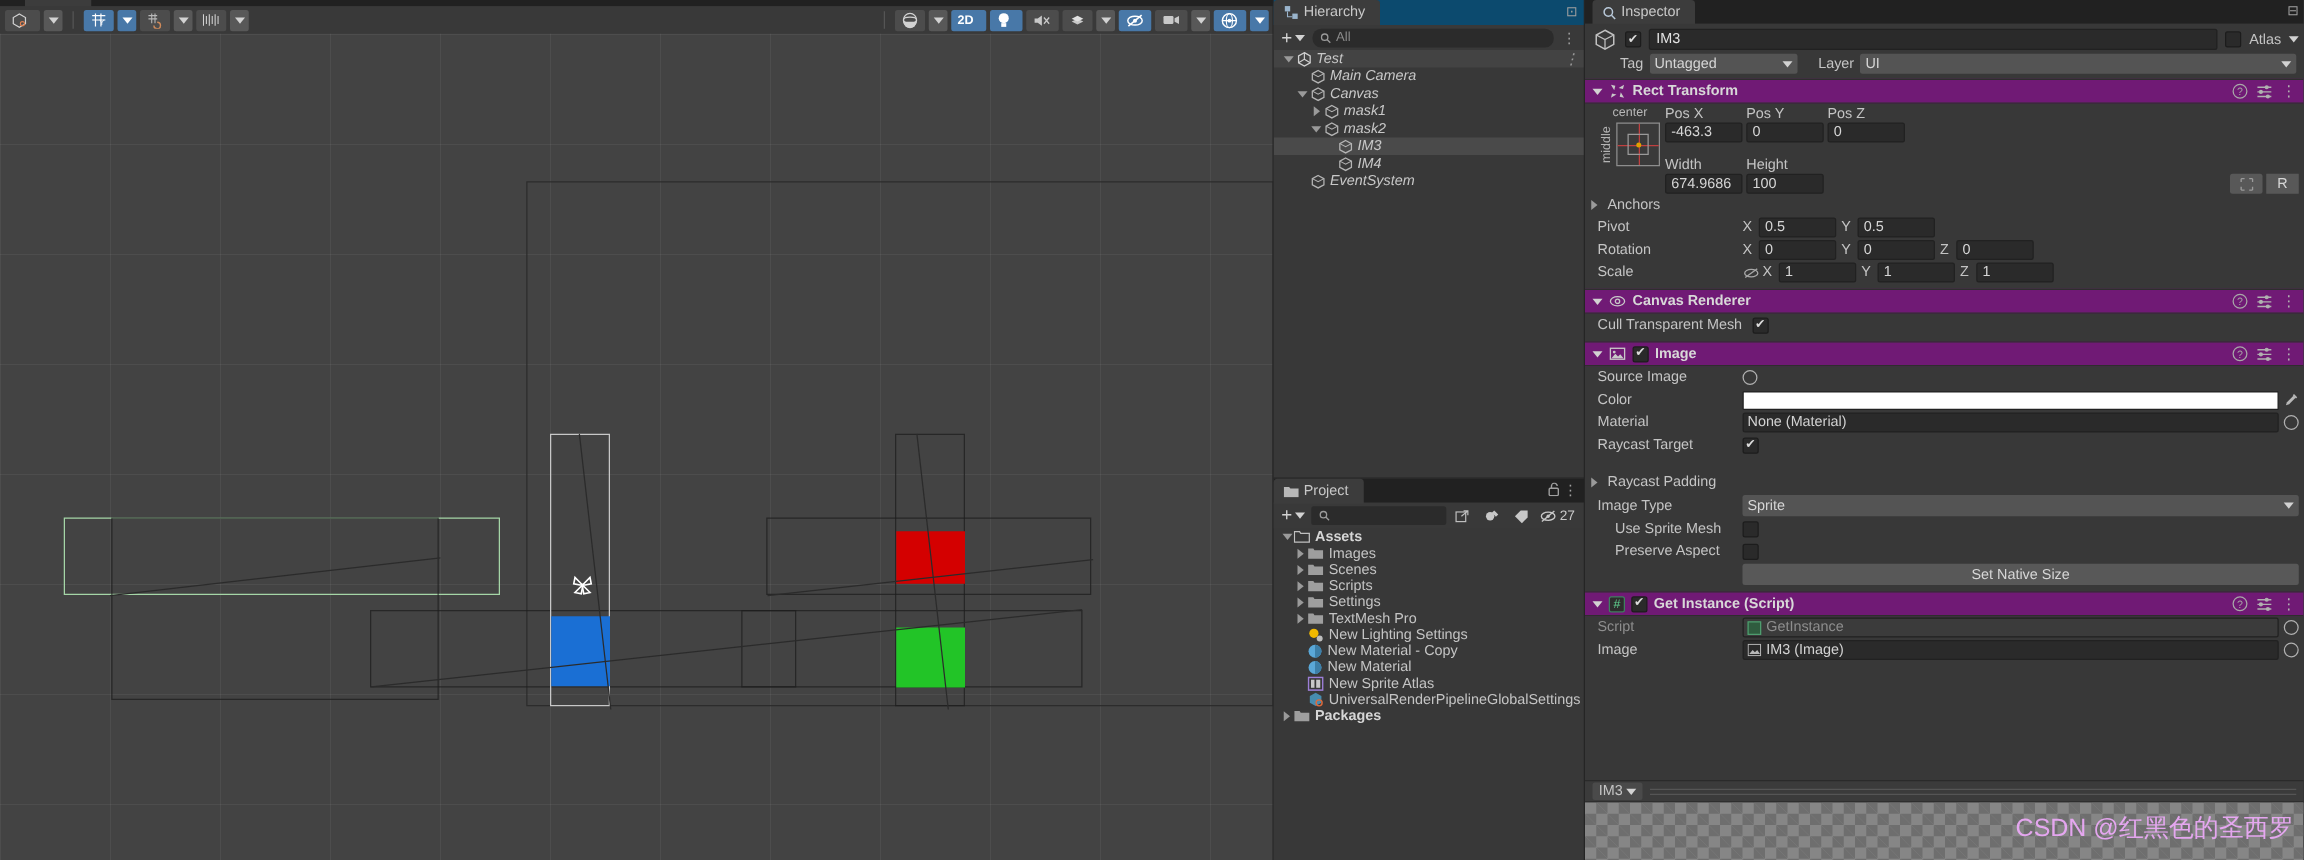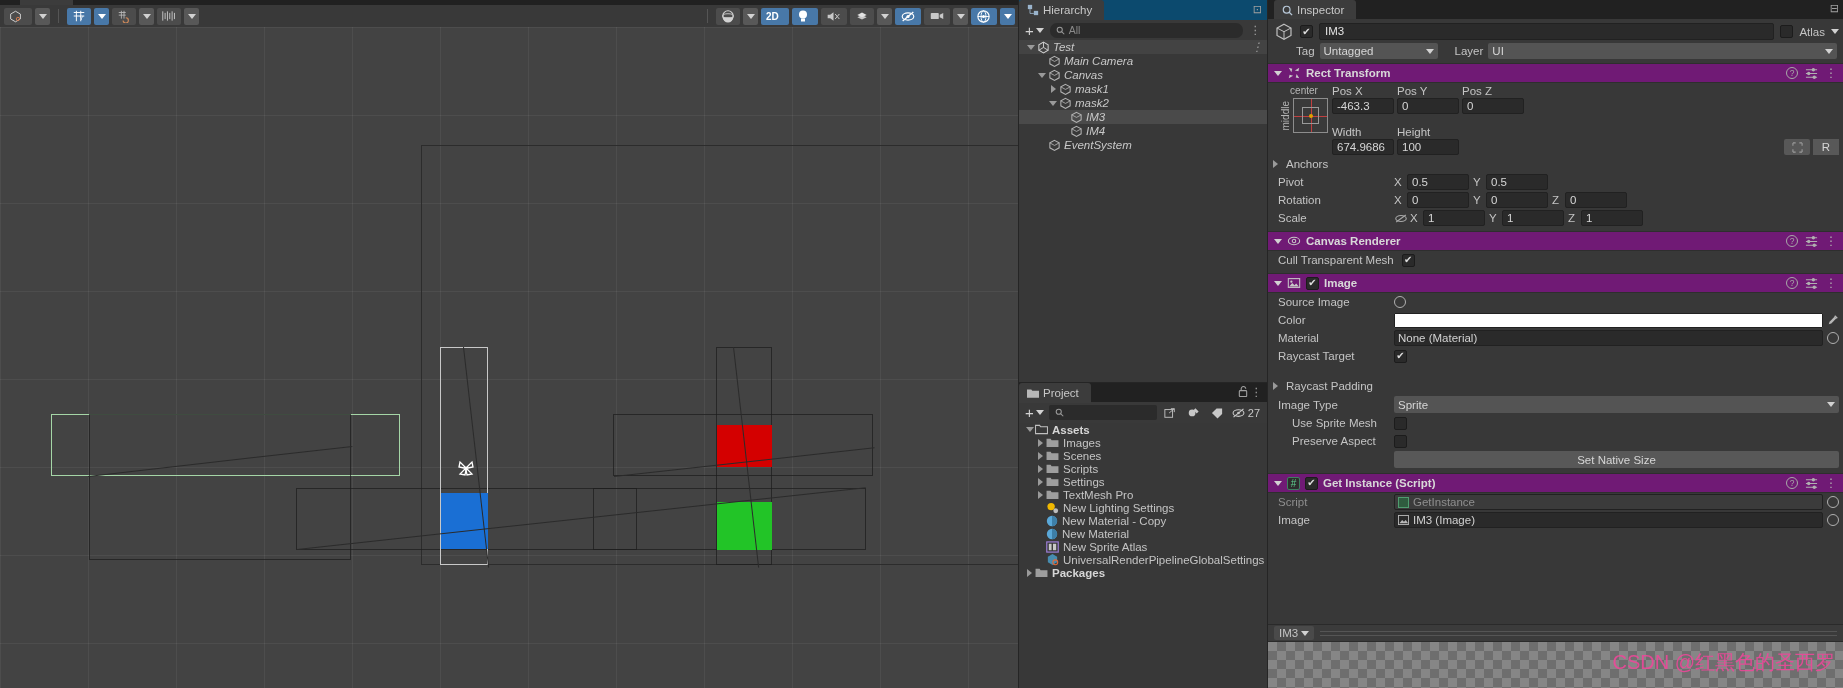--- a/index.html
+++ b/index.html
@@ -139,21 +139,21 @@
 
   .preview-strip { position: absolute; left: 0; right: 0; bottom: 0; height: 64px; background: #333333;
                    border-top: 1px solid #2a2a2a; overflow: hidden; }
   .prev-bar { height: 17px; background: #3b3b3b; display: flex; align-items: center; padding: 0 6px; gap: 6px;
               border-bottom: 1px solid #2b2b2b; }
   .checker { position: absolute; left: 0; right: 0; top: 17px; bottom: 0;
     background-image:
       linear-gradient(45deg, #6e6e6e 25%, transparent 25%, transparent 75%, #6e6e6e 75%),
       linear-gradient(45deg, #6e6e6e 25%, transparent 25%, transparent 75%, #6e6e6e 75%);
     background-size: 18px 18px; background-position: 0 0, 9px 9px; background-color: #868686; }
-  .watermark { position: absolute; right: 8px; bottom: 12px; color: #ec4899; font-size: 20px;
+  .watermark { position: absolute; right: 8px; bottom: 12px; color: #f0abfc; font-size: 20px;
                opacity: 0.9; white-space: nowrap; }
 
   .splitv { position: absolute; top: 0; bottom: 0; width: 1px; background: #252525; }
   .splith { position: absolute; left: 0; right: 0; height: 1px; background: #252525; }
 </style>
 </head>
 <body>
 
 <div class="root">
 

